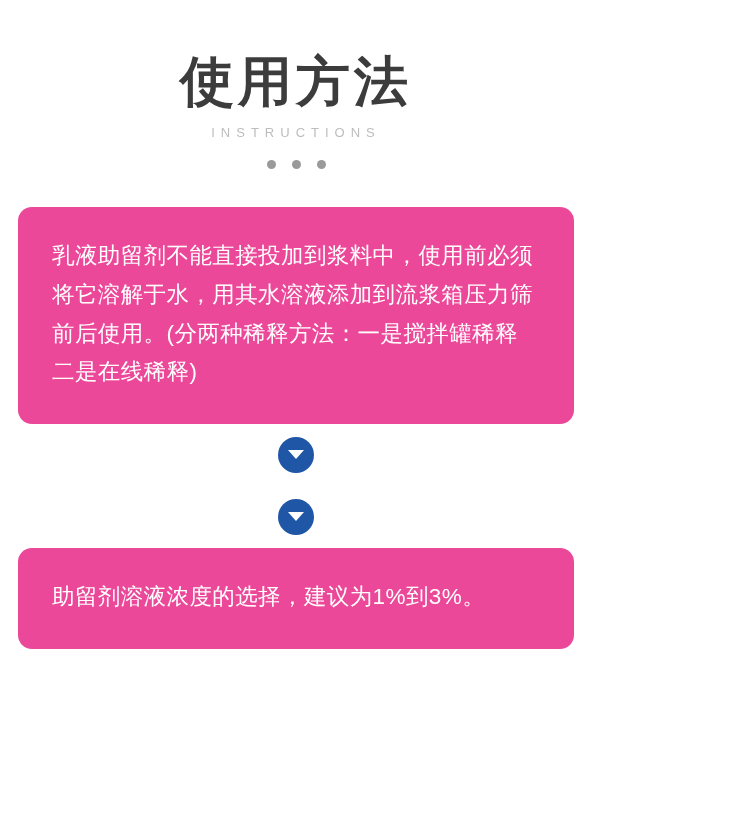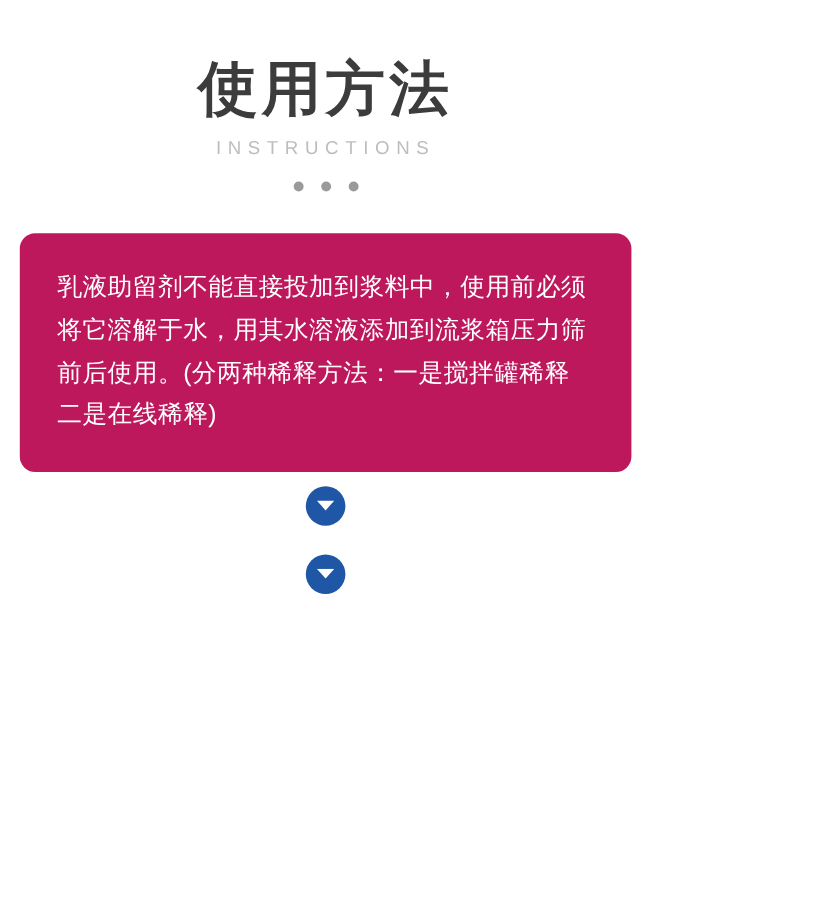--- a/index.html
+++ b/index.html
@@ -27,21 +27,21 @@
   }
   .title {
     font-size: 54px;
     font-weight: bold;
     color: #3c3c3c;
     letter-spacing: 4px;
     line-height: 1.1;
     margin: 0;
   }
   .subtitle {
-    font-size: 17px;
+    font-size: 13px;
     color: #bdbdbd;
     letter-spacing: 6px;
     margin-top: 14px;
     font-weight: normal;
   }
   .dots {
     margin-top: 20px;
     display: flex;
     justify-content: center;
     gap: 16px;
@@ -49,21 +49,21 @@
   .dot {
     width: 9px;
     height: 9px;
     border-radius: 50%;
     background: #9a9a9a;
   }
   .steps {
     margin-top: 38px;
   }
   .card {
-    background: #be185d;
+    background: #ec4899;
     border-radius: 14px;
     color: #ffffff;
     padding: 30px 34px 32px 34px;
     box-sizing: border-box;
   }
   .card p {
     margin: 0;
     font-size: 22.5px;
     line-height: 1.72;
     letter-spacing: 0.4px;
@@ -120,15 +120,18 @@
 
 
     <div class="arrow-wrap">
       <div class="arrow">
         <svg width="16" height="10" viewBox="0 0 16 10" aria-hidden="true">
           <polygon points="0,0 16,0 8,9" fill="#ffffff"></polygon>
         </svg>
       </div>
     </div>
 
+    <div class="card">
+      <p>助留剂溶液浓度的选择，建议为1%到3%。</p>
+    </div>
 
   </div>
 </div>
 
 </body></html>

